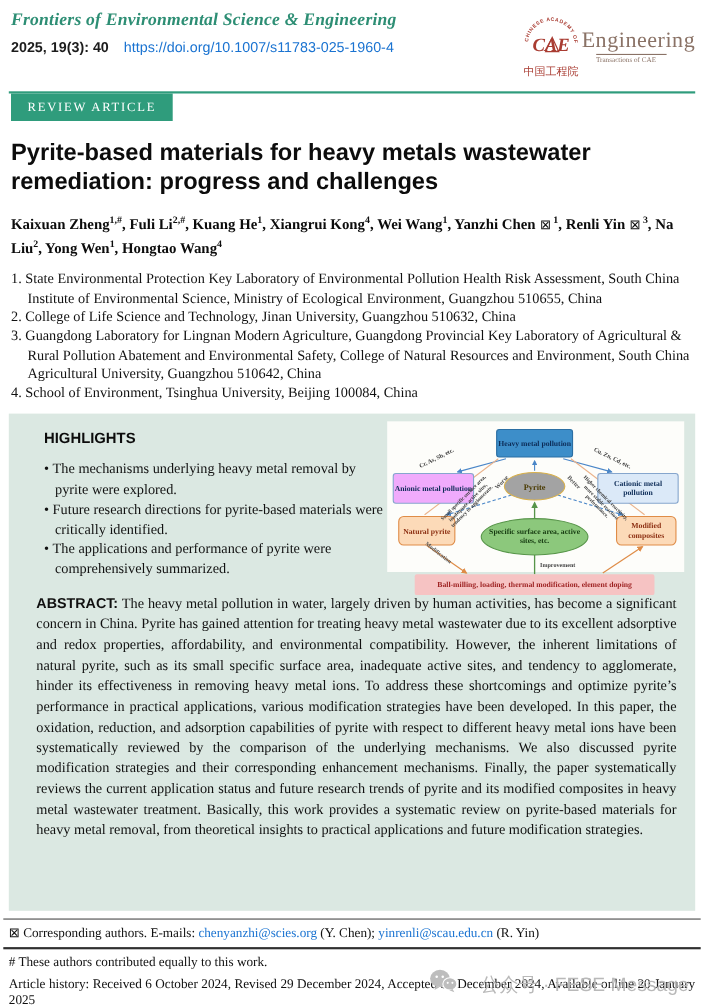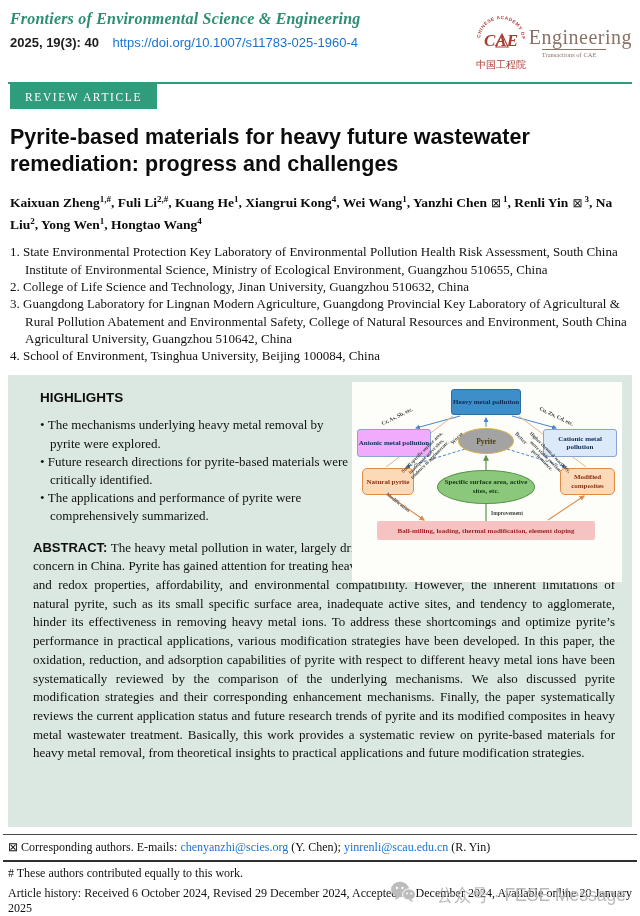--- a/index.html
+++ b/index.html
@@ -34,21 +34,21 @@
 
   
   .panel { position:relative; margin:11px 8px 0 8px; min-height:452px; background:#dbe8e2; padding-bottom:0; }
   .hl-heading { padding:15px 0 0 32px; font-family:"Liberation Sans", sans-serif; font-weight:bold;
                 font-size:13.5px; color:#0c0c0c; }
   .hl-list { margin:11px 0 0 32px; width:312px; font-size:13px; line-height:1.4; list-style:none; }
   .hl-list li { padding-left:10px; text-indent:-10px; }
   .hl-list li::before { content:"\2022\00a0"; }
 
   
-  .graphic { position:absolute; top:7px; right:10px; width:270px; height:200px; background:#fdfdfa; }
+  .graphic { position:absolute; top:7px; right:10px; width:270px; height:137px; background:#fdfdfa; }
   .graphic svg.wires { position:absolute; left:0; top:0; }
   .gnode { position:absolute; display:flex; align-items:center; justify-content:center; text-align:center;
            font-family:"Liberation Serif", serif; font-weight:bold; }
   .n-top      { left:99px;  top:7px;   width:70px;  height:26px; background:#3d8ec9; border:1px solid #2b6ea3; border-radius:3px;  color:#0c2b56; font-size:7px;  line-height:1.2; }
   .n-left     { left:5px;   top:47px;  width:74px;  height:28px; background:#f0abfc; border:1px solid #86a6cd; border-radius:3px;  color:#0c2b56; font-size:7px;  line-height:1.2; }
   .n-right    { right:5px;  top:47px;  width:74px;  height:28px; background:#dbe9f8; border:1px solid #86a6cd; border-radius:3px;  color:#0c2b56; font-size:7px;  line-height:1.2; }
   .n-pyrite   { left:106px; top:46px;  width:56px;  height:26px; background:#a3a3a3; border:1px solid #d8b04b; border-radius:50%;  color:#4a3a00; font-size:7.5px; }
   .n-natural  { left:10px;  top:86px;  width:52px;  height:27px; background:#fcdab8; border:1px solid #df8c47; border-radius:5px;  color:#8c2f12; font-size:7px;  line-height:1.25; }
   .n-modified { right:7px;  top:86px;  width:55px;  height:27px; background:#fcdab8; border:1px solid #df8c47; border-radius:5px;  color:#8c2f12; font-size:7px;  line-height:1.25; }
   .n-green    { left:85px;  top:88px; width:98px;  height:34px; background:#8cc87c; border:1px solid #579549; border-radius:50%;  color:#14380f; font-size:7px;  line-height:1.3; }
@@ -107,21 +107,21 @@
       <div class="eng-logo">
         <div class="eng-name">Engineering</div>
         <div class="eng-sub">Transactions of CAE</div>
       </div>
     </div>
   </div>
 
   <div class="header-rule"></div>
   <div class="badge">REVIEW ARTICLE</div>
 
-  <h1 class="title">Pyrite-based materials for heavy future wastewater remediation: progress and challenges</h1>
+  <h1 class="title">Pyrite-based materials for heavy metals wastewater remediation: progress and challenges</h1>
 
   
   <div class="authors">
     <span><span>Kaixuan Zheng</span><sup>1,#</sup><span>, </span></span><span><span>Fuli Li</span><sup>2,#</sup><span>, </span></span><span><span>Kuang He</span><sup>1</sup><span>, </span></span><span><span>Xiangrui Kong</span><sup>4</sup><span>, </span></span><span><span>Wei Wang</span><sup>1</sup><span>, </span></span><span><span>Yanzhi Chen</span><span class="env">⊠</span><sup>1</sup><span>, </span></span><span><span>Renli Yin</span><span class="env">⊠</span><sup>3</sup><span>, </span></span><span><span>Na Liu</span><sup>2</sup><span>, </span></span><span><span>Yong Wen</span><sup>1</sup><span>, </span></span><span><span>Hongtao Wang</span><sup>4</sup><span></span></span>
   </div>
 
   
   <div class="affiliations">
     <div class="affil">1. State Environmental Protection Key Laboratory of Environmental Pollution Health Risk Assessment, South China Institute of Environmental Science, Ministry of Ecological Environment, Guangzhou 510655, China</div>
     <div class="affil">2. College of Life Science and Technology, Jinan University, Guangzhou 510632, China</div>

